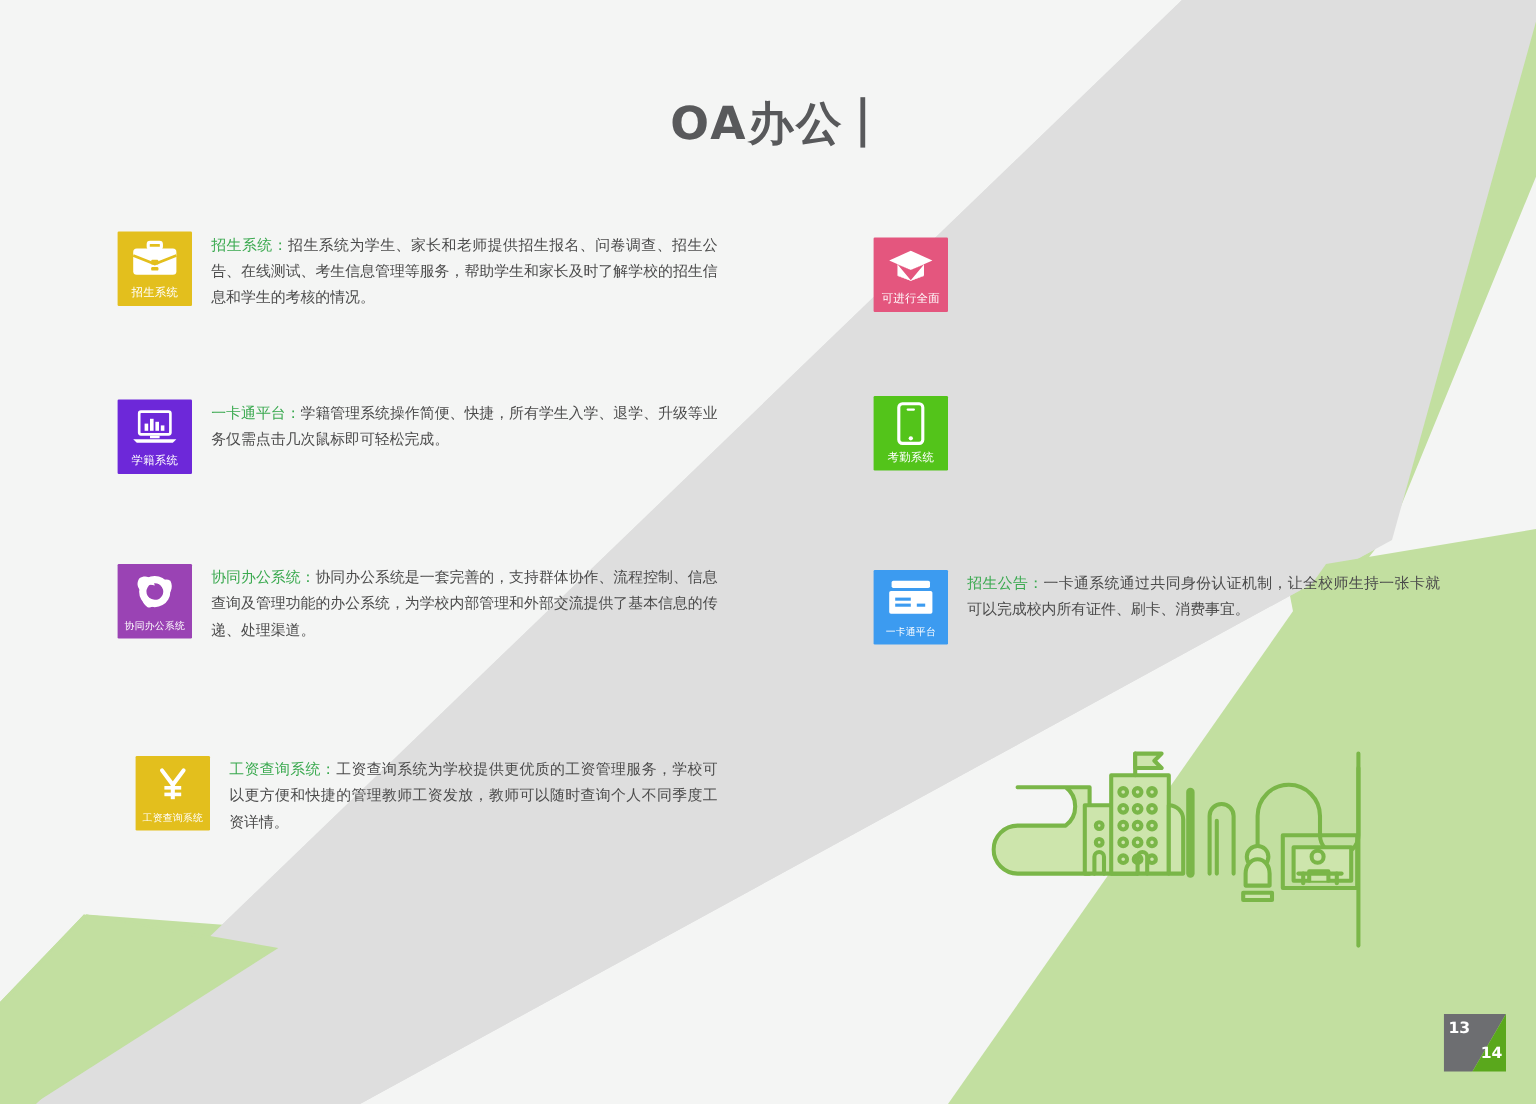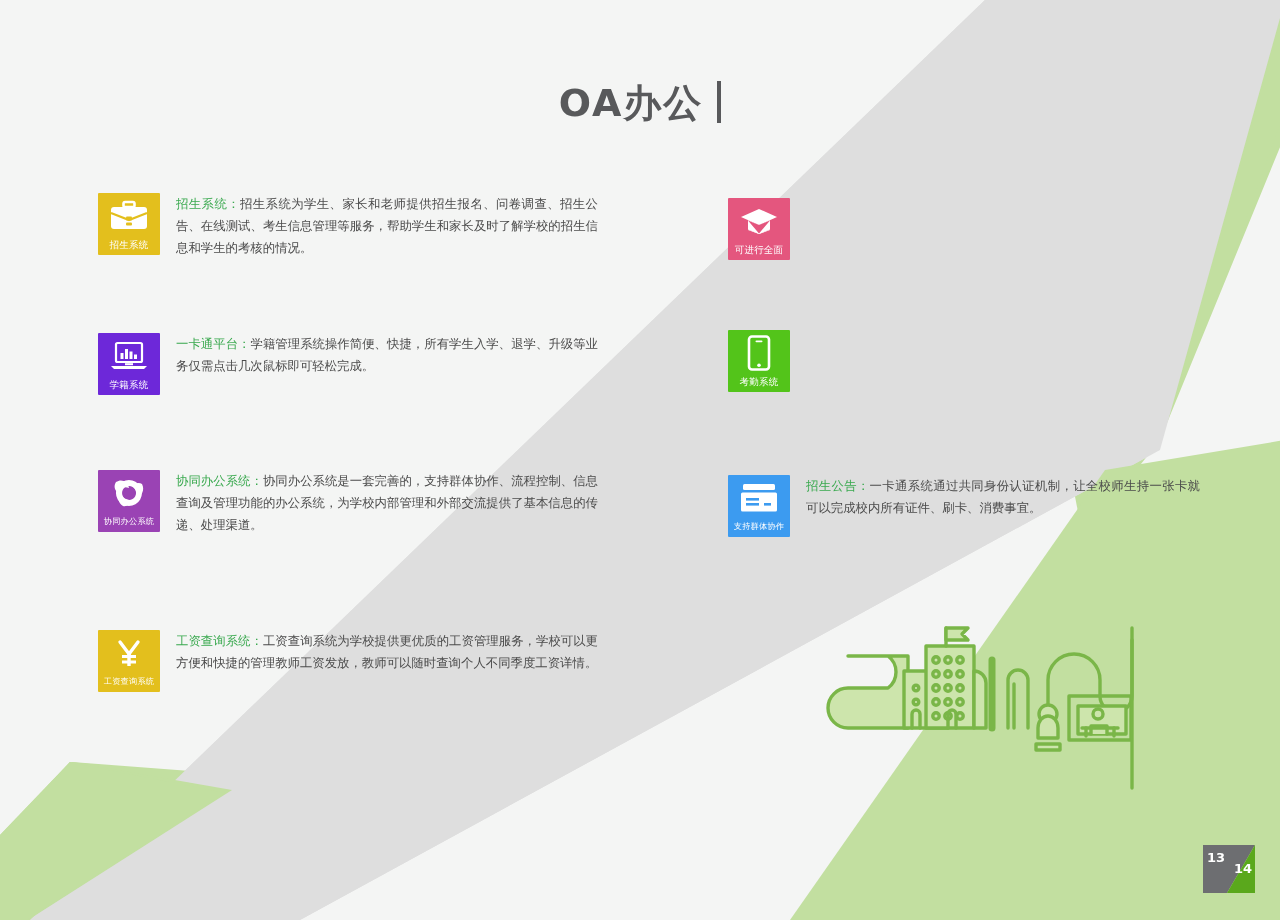--- a/index.html
+++ b/index.html
@@ -60,21 +60,21 @@
   .page-badge{
     position:absolute;left:1203px;top:845px;
     width:52px;height:48px;overflow:hidden;
   }
   .page-badge .bg{position:absolute;inset:0;}
   .page-badge .num{
     position:absolute;color:#fff;font-size:13px;font-weight:bold;
     font-family:"DejaVu Sans","Liberation Sans",sans-serif;line-height:1;
   }
   .page-badge .cur{left:4px;top:6px;}
-  .page-badge .tot{right:3px;bottom:18px;}
+  .page-badge .tot{right:3px;bottom:8px;}
 </style>
 </head>
 <body>
 
 <div class="slide">
 
   <svg class="bg-svg" viewBox="0 0 1280 920">
     <rect x="0" y="0" width="1280" height="920" fill="#f4f5f4"></rect>
 
     <polygon points="1180,0 1280,0 1280,920 1158,920 1060,420" fill="#c2dfa0"></polygon>
@@ -155,21 +155,21 @@
         </svg>
       </div>
       <div class="icon-caption small">协同办公系统</div>
     </div>
     <div class="item-text">
       <span class="lead">协同办公系统：</span><span>协同办公系统是一套完善的，支持群体协作、流程控制、信息查询及管理功能的办公系统，为学校内部管理和外部交流提供了基本信息的传递、处理渠道。</span>
     </div>
   </div>
 
   <div class="item" style="left:98px;top:630px;width:500px;">
-    <div class="icon-tile" style="background:#e3bf1d;">
+    <div class="icon-tile" style="background:#e3bf1d;margin-left:15px;">
       <div class="icon-glyph">
         <svg width="32" height="32" viewBox="0 0 32 32">
           <path d="M7 5 L16 17 L25 5" fill="none" stroke="#fff" stroke-width="3.4" stroke-linecap="round"></path>
           <rect x="9" y="18" width="14" height="3" fill="#fff"></rect>
           <rect x="9" y="23.5" width="14" height="3" fill="#fff"></rect>
           <rect x="14.3" y="16" width="3.4" height="13" fill="#fff"></rect>
         </svg>
       </div>
       <div class="icon-caption small">工资查询系统</div>
     </div>
@@ -209,21 +209,21 @@
     <div class="icon-tile" style="background:#3c9bf0;">
       <div class="icon-glyph">
         <svg width="40" height="30" viewBox="0 0 40 30">
           <rect x="4" y="1" width="32" height="6" rx="1.5" fill="#fff"></rect>
           <rect x="2" y="9.5" width="36" height="19" rx="1.5" fill="#fff"></rect>
           <rect x="7" y="15" width="13" height="2.6" fill="#3c9bf0"></rect>
           <rect x="7" y="20" width="13" height="2.6" fill="#3c9bf0"></rect>
           <rect x="25" y="20" width="7" height="2.6" fill="#3c9bf0"></rect>
         </svg>
       </div>
-      <div class="icon-caption small">支持群体协作</div>
+      <div class="icon-caption small">一卡通平台</div>
     </div>
     <div class="item-text">
       <span class="lead">招生公告：</span><span>一卡通系统通过共同身份认证机制，让全校师生持一张卡就可以完成校内所有证件、刷卡、消费事宜。</span>
     </div>
   </div>
 
   <svg style="position:absolute;left:826px;top:616px;" width="330" height="180" viewBox="0 0 330 180">
     <g fill="none" stroke="#7ab648" stroke-width="3.4" stroke-linecap="round" stroke-linejoin="round">
 
       <path d="M22 40 h60 v72 h-60 a20 20 0 0 1 0 -40 h40 a20 20 0 0 0 0 -32 z" fill="#cde5ac"></path>

